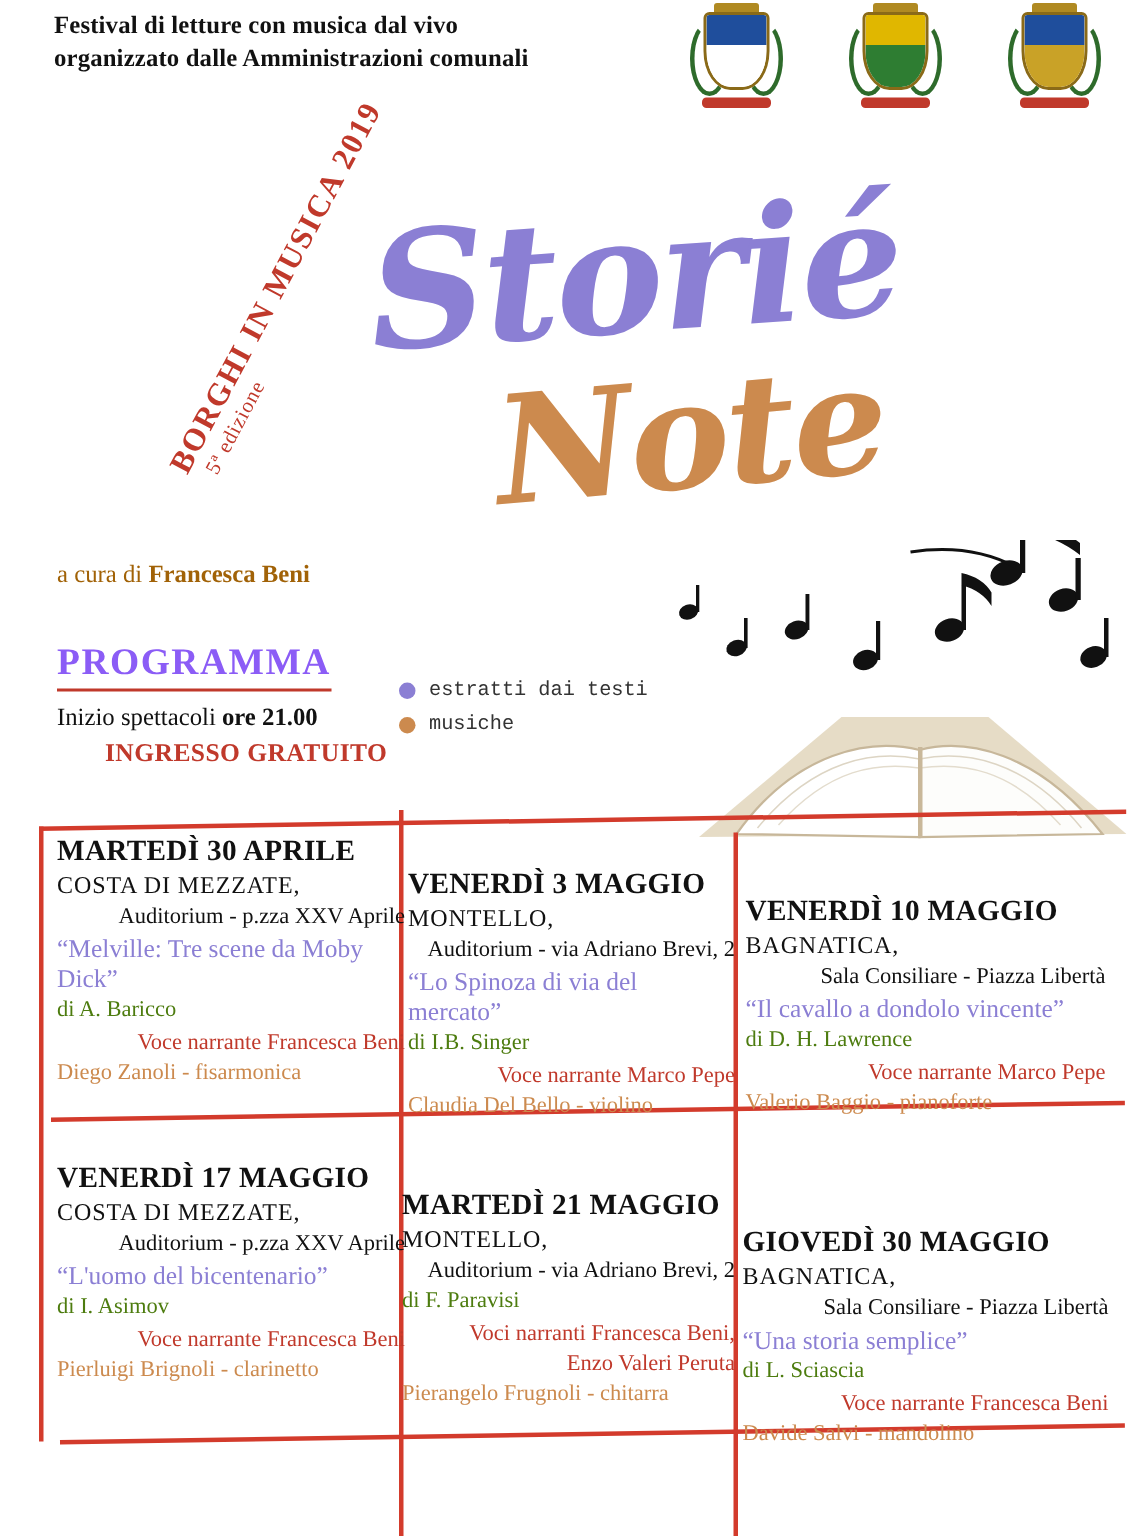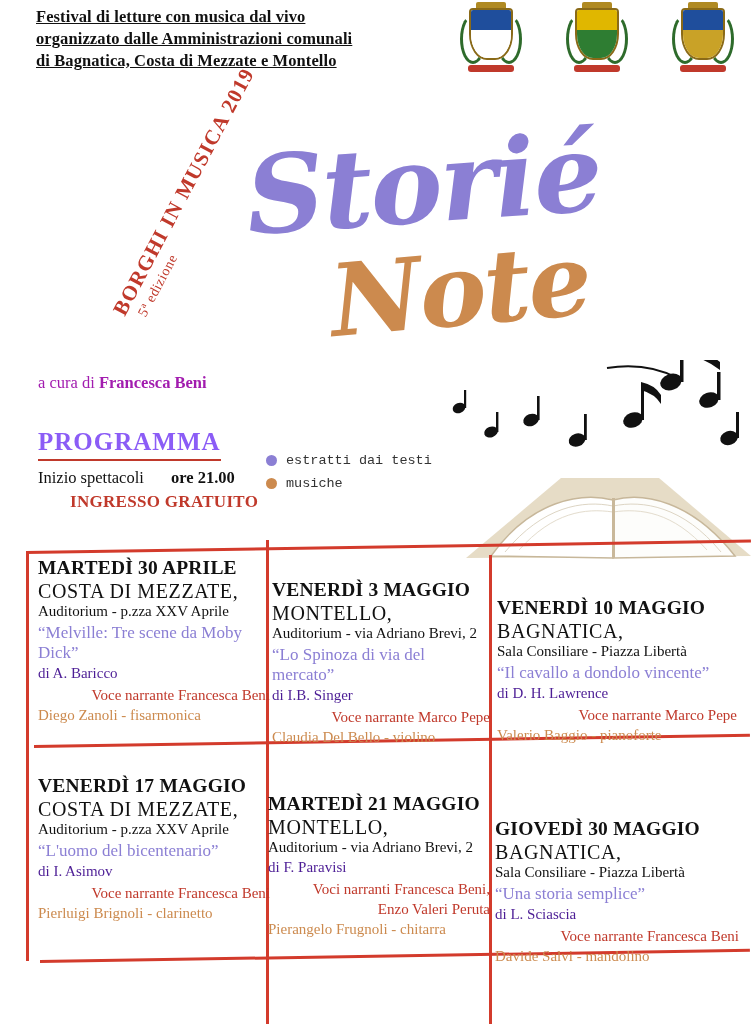--- a/index.html
+++ b/index.html
@@ -23,21 +23,20 @@
     left: 36px;
     width: 420px;
   }
   .header-line {
     font-family: "Liberation Serif", serif;
     font-weight: bold;
     font-size: 16.5px;
     line-height: 22px;
     color: #111;
     letter-spacing: 0.1px;
-    text-decoration: underline;
   }
 
   
   .crests {
     position: absolute;
     top: 2px;
     left: 452px;
     width: 290px;
     height: 72px;
     display: flex;
@@ -161,21 +160,21 @@
     width: 260px;
   }
   .direzione .d1 {
     font-size: 16.5px;
     line-height: 22px;
     color: #111;
   }
   .direzione .d2 {
     font-size: 16.5px;
     line-height: 22px;
-    color: #a21caf;
+    color: #a16207;
   }
   .direzione .d2 b { font-weight: bold; }
 
   .programma {
     position: absolute;
     left: 38px;
     top: 428px;
     width: 210px;
   }
   .programma .ptitle {
@@ -187,21 +186,21 @@
     border-bottom: 2.5px solid #c0392b;
     display: inline-block;
   }
   .inizio {
     position: absolute;
     left: 38px;
     top: 468px;
     font-size: 16.5px;
     color: #111;
   }
-  .inizio b { font-weight: bold; margin-left: 23px; }
+  .inizio b { font-weight: bold; }
   .ingresso {
     position: absolute;
     left: 38px;
     top: 492px;
     font-size: 17px;
     font-weight: bold;
     color: #c0392b;
     letter-spacing: 0.3px;
     margin-left: 32px;
   }
@@ -251,39 +250,40 @@
   
   .event { position: absolute; width: 232px; }
   .ev-title {
     font-size: 19.5px;
     font-weight: bold;
     letter-spacing: 0.2px;
     color: #111;
     margin-bottom: 2px;
   }
   .ev-place {
-    font-size: 20px;
+    font-size: 16px;
     letter-spacing: 0.6px;
     color: #111;
     line-height: 20px;
   }
   .ev-venue {
     font-size: 15px;
     color: #111;
     line-height: 20px;
+    text-align: right;
   }
   .ev-quote {
     font-size: 17px;
     color: #8b7fd4;
     line-height: 20px;
     margin-top: 2px;
   }
   .ev-author {
     font-size: 15px;
-    color: #4c1d95;
+    color: #4d7c0f;
     line-height: 20px;
   }
   .ev-voice {
     font-size: 15px;
     color: #c0392b;
     line-height: 20px;
     margin-top: 2px;
     text-align: right;
   }
   .ev-music {
@@ -298,21 +298,20 @@
   .ev4 { left: 38px;  top: 775px; }
   .ev5 { left: 268px; top: 793px; width: 222px; }
   .ev6 { left: 495px; top: 818px; width: 244px; }
 </style>
 </head>
 <body>
 
 <div class="header">
   <div class="header-line">Festival di letture con musica dal vivo</div>
   <div class="header-line">organizzato dalle Amministrazioni comunali</div>
-  <div class="header-line">di Bagnatica, Costa di Mezzate e Montello</div>
 </div>
 
 <div class="crests">
   <div class="crest">
     <div class="crown"></div>
     <div class="wreath-l"></div>
     <div class="wreath-r"></div>
     <div class="shield">
       <div class="top" style="background:#1f4e9c;"></div>
       <div class="bot" style="background:#ffffff;"></div>

